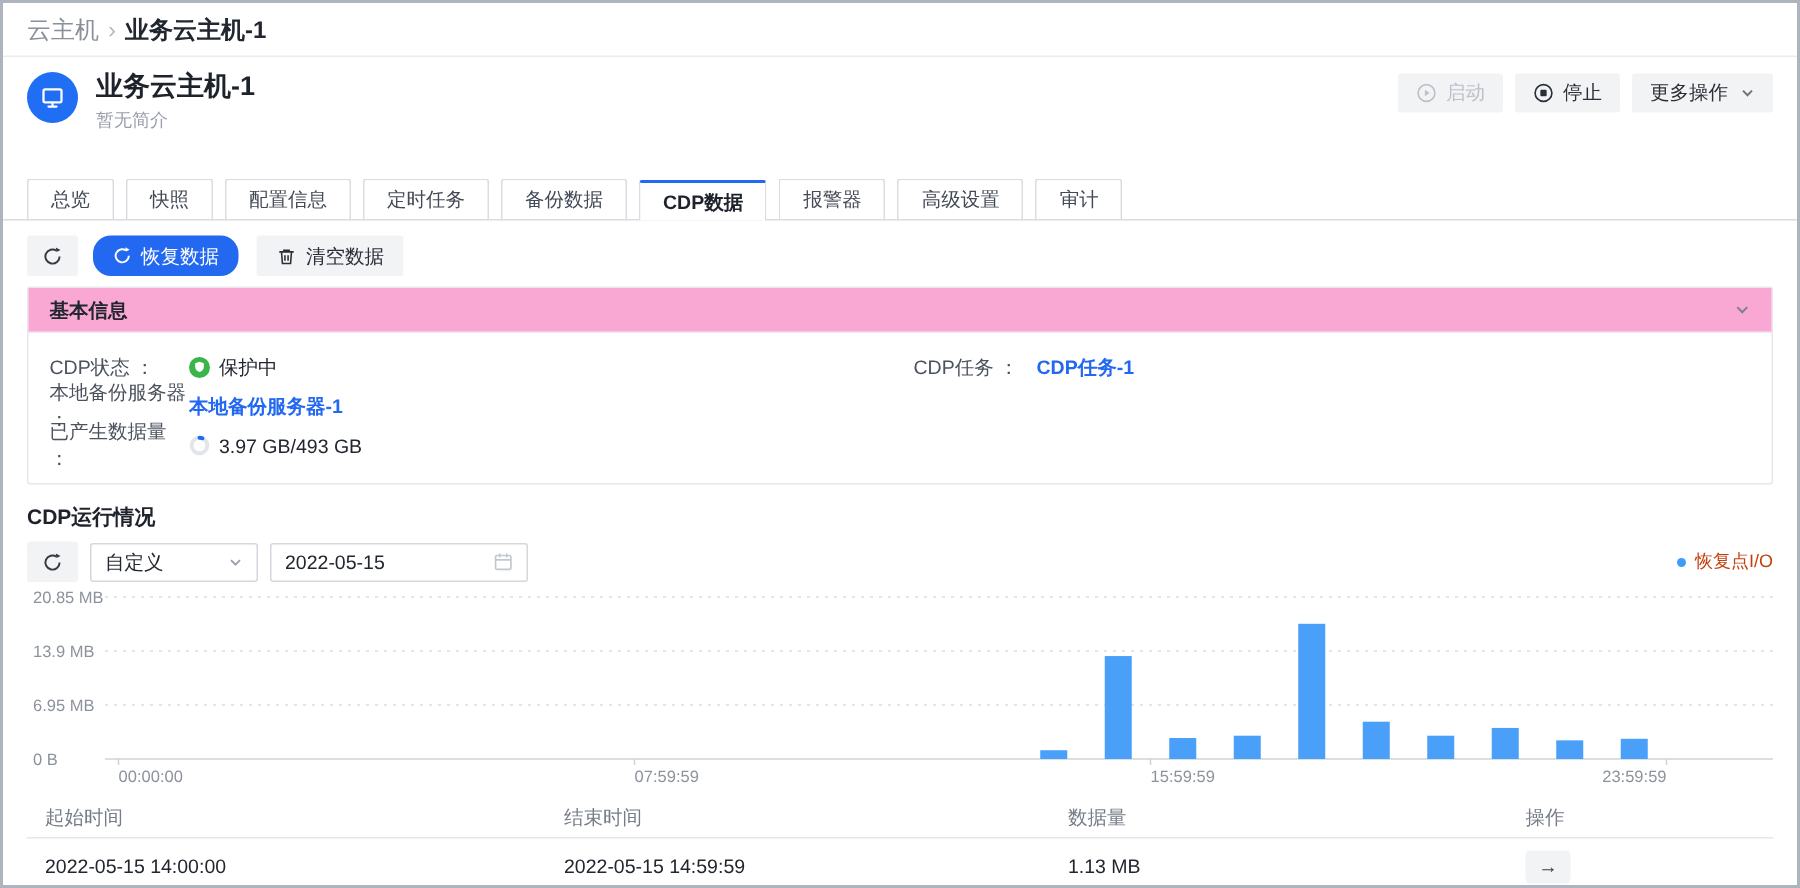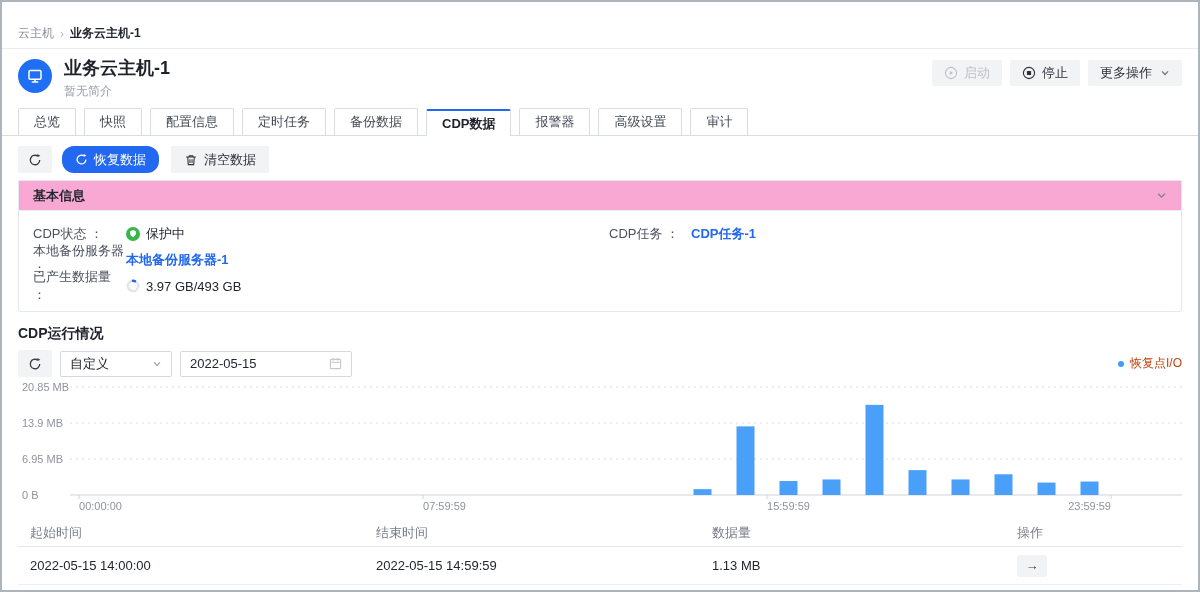--- a/index.html
+++ b/index.html
@@ -7,36 +7,36 @@
   body {
     width:1200px; height:592px; overflow:hidden;
     font-family:"Liberation Sans","DejaVu Sans",sans-serif;
     color:#22262e; background:#e9ebee;
   }
   .frame {
     width:1200px; height:592px; background:#fff;
     border:2px solid #aeb4bc; overflow:hidden; position:relative;
   }
   
-  .breadcrumb { padding:8px 16px 6px; font-size:12px; color:#8a909b; border-bottom:1px solid #e9ebee; display:flex; gap:6px; align-items:center;margin-top:15px;}
+  .breadcrumb { padding:8px 16px 6px; font-size:16px; color:#8a909b; border-bottom:1px solid #e9ebee; display:flex; gap:6px; align-items:center;}
   .breadcrumb .crumb-link { color:#8a909b; cursor:pointer; }
   .breadcrumb .sep { color:#b6bbc3; }
   .breadcrumb .crumb-current { color:#22262e; font-weight:bold; }
   
   .page-header { display:flex; align-items:flex-start; padding:8px 16px 0; }
   .avatar { width:34px; height:34px; border-radius:50%; background:#1f6ef4; display:flex; align-items:center; justify-content:center; flex:0 0 34px; margin-top:2px;}
   .titles { margin-left:12px; }
   .page-title { font-size:18px; font-weight:bold; color:#1d222b; line-height:22px; }
   .page-subtitle { font-size:12px; color:#9aa0ab; margin-top:4px; }
   .header-actions { margin-left:auto; display:flex; gap:8px; margin-top:3px;}
   .btn { display:inline-flex; align-items:center; gap:6px; height:26px; padding:0 12px; border:none; border-radius:2px; background:#f2f3f5; font-size:13px; color:#2a2f38; cursor:pointer; font-family:inherit;}
   .btn.disabled { color:#bcc1c9; cursor:default; }
   .btn .chev { color:#6f757e; margin-left:2px; display:flex;}
   
-  .tabs { display:flex; align-items:flex-end; padding:0 16px; margin-top:8px; border-bottom:1px solid #d9dce1; }
+  .tabs { display:flex; align-items:flex-end; padding:0 16px; margin-top:30px; border-bottom:1px solid #d9dce1; }
   .tab { height:27px; line-height:26px; padding:0 15px; border:1px solid #d9dce1; border-bottom:none; border-radius:2px 2px 0 0; margin-right:8px; font-size:13px; color:#434a55; background:#fff; cursor:pointer; }
   .tab.active { border-top:2px solid #2268f0; font-weight:bold; color:#1d222b; margin-bottom:-1px; background:#fff; }
   
   .toolbar { display:flex; align-items:center; margin:10px 16px 0; }
   .icon-btn { width:34px; height:27px; background:#f2f3f5; border:none; border-radius:2px; display:flex; align-items:center; justify-content:center; color:#343a44; cursor:pointer; }
   .btn-primary { display:inline-flex; align-items:center; gap:6px; height:27px; padding:0 13px; background:#2268f0; color:#fff; border:none; border-radius:12px; font-size:13px; margin-left:10px; cursor:pointer; font-family:inherit;}
   .btn-gray { display:inline-flex; align-items:center; gap:6px; height:27px; padding:0 13px; background:#f2f3f5; color:#2a2f38; border:none; border-radius:2px; font-size:13px; margin-left:12px; cursor:pointer; font-family:inherit;}
   
   .panel { margin:7px 16px 0; border:1px solid #e4e7eb; border-radius:2px; }
   .panel-header { height:30px; background:#f9a8d4; display:flex; align-items:center; padding:0 14px; font-size:13px; font-weight:bold; color:#22262e; cursor:pointer; border-bottom:1px solid #eceef1;}

